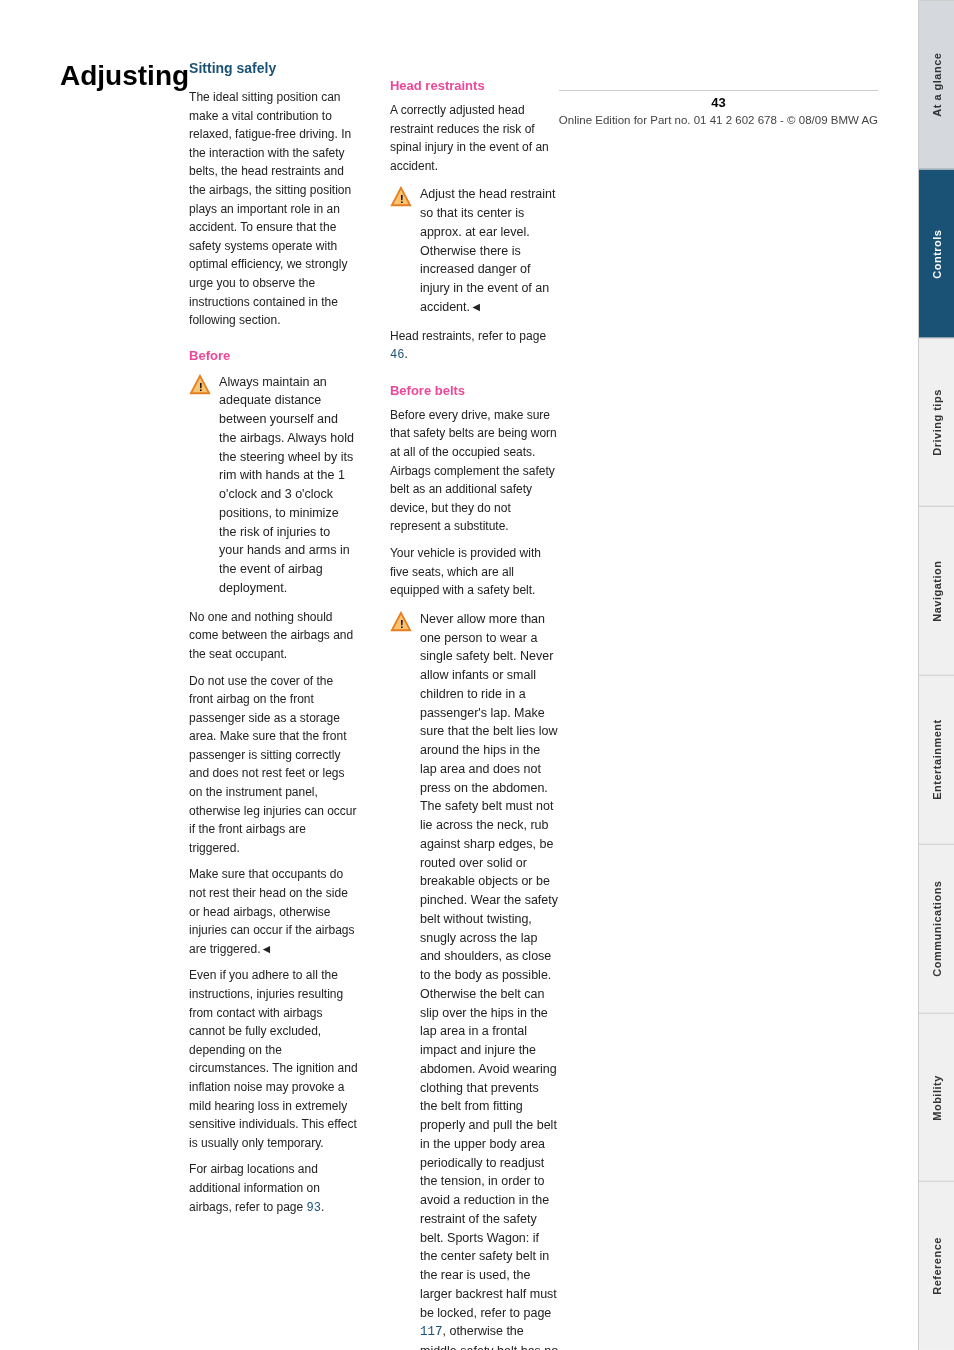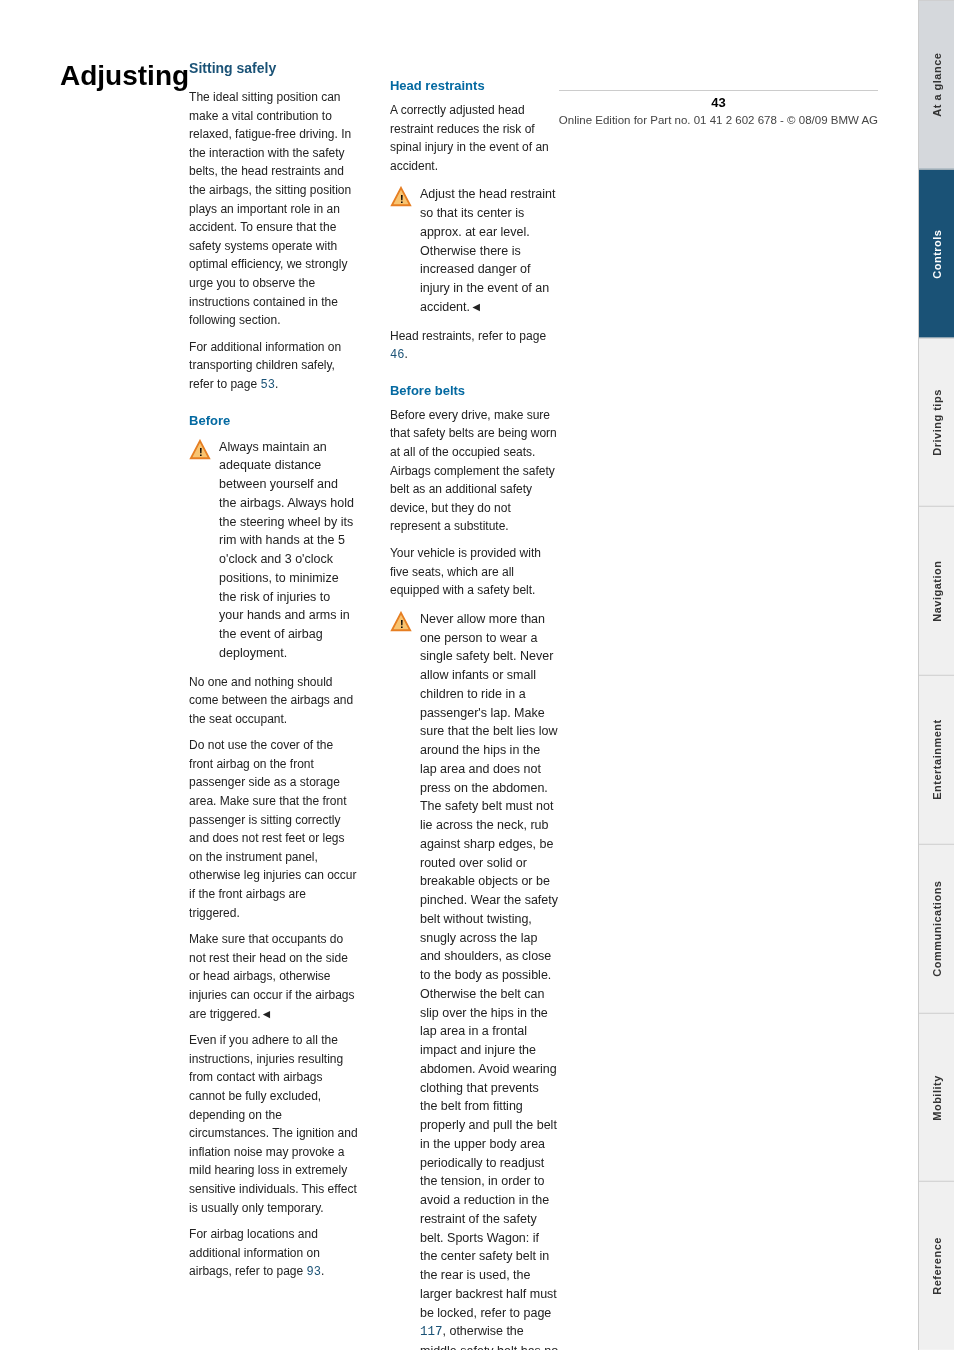--- a/index.html
+++ b/index.html
@@ -99,21 +99,21 @@
       font-weight: bold;
       color: #1a5276;
       margin-bottom: 10px;
       padding-bottom: 2px;
     }
 
     
     .sub-heading {
       font-size: 13px;
       font-weight: bold;
-      color: #0369a1;
+      color: #ec4899;
       margin-top: 18px;
       margin-bottom: 8px;
     }
 
     
     .body-text {
       font-size: 12px;
       line-height: 1.55;
       color: #222;
       margin-bottom: 8px;
@@ -177,34 +177,31 @@
 
   <div class="main-content">
 
     <h1 class="page-title">Adjusting</h1>
 
     <div class="two-col">
 
       <div class="col-left">
         <div class="section-heading">Sitting safely</div>
         <p class="body-text">The ideal sitting position can make a vital contribution to relaxed, fatigue-free driving. In the interaction with the safety belts, the head restraints and the airbags, the sitting position plays an important role in an accident. To ensure that the safety systems operate with optimal efficiency, we strongly urge you to observe the instructions contained in the following section.</p>
-        <p class="body-text">
-          For additional information on transporting children safely, refer to page <a>53</a>.
-        </p>
 
         <div class="sub-heading">Before</div>
 
         <div class="warning-block">
           <div class="warning-icon">
             <svg viewBox="0 0 24 24" fill="none">
               <polygon points="12,2 22,21 2,21" stroke="#e67e22" stroke-width="2" fill="#f8c471"></polygon>
               <text x="11" y="18" font-size="12" font-weight="bold" fill="#000">!</text>
             </svg>
           </div>
-          <p class="warning-text">Always maintain an adequate distance between yourself and the airbags. Always hold the steering wheel by its rim with hands at the 5 o'clock and 3 o'clock positions, to minimize the risk of injuries to your hands and arms in the event of airbag deployment.</p>
+          <p class="warning-text">Always maintain an adequate distance between yourself and the airbags. Always hold the steering wheel by its rim with hands at the 1 o'clock and 3 o'clock positions, to minimize the risk of injuries to your hands and arms in the event of airbag deployment.</p>
         </div>
 
         <p class="body-text">No one and nothing should come between the airbags and the seat occupant.</p>
         <p class="body-text">Do not use the cover of the front airbag on the front passenger side as a storage area. Make sure that the front passenger is sitting correctly and does not rest feet or legs on the instrument panel, otherwise leg injuries can occur if the front airbags are triggered.</p>
         <p class="body-text">Make sure that occupants do not rest their head on the side or head airbags, otherwise injuries can occur if the airbags are triggered.◄</p>
         <p class="body-text">Even if you adhere to all the instructions, injuries resulting from contact with airbags cannot be fully excluded, depending on the circumstances. The ignition and inflation noise may provoke a mild hearing loss in extremely sensitive individuals. This effect is usually only temporary.</p>
         <p class="body-text">
           For airbag locations and additional information on airbags, refer to page <a>93</a>.
         </p>
       </div>

